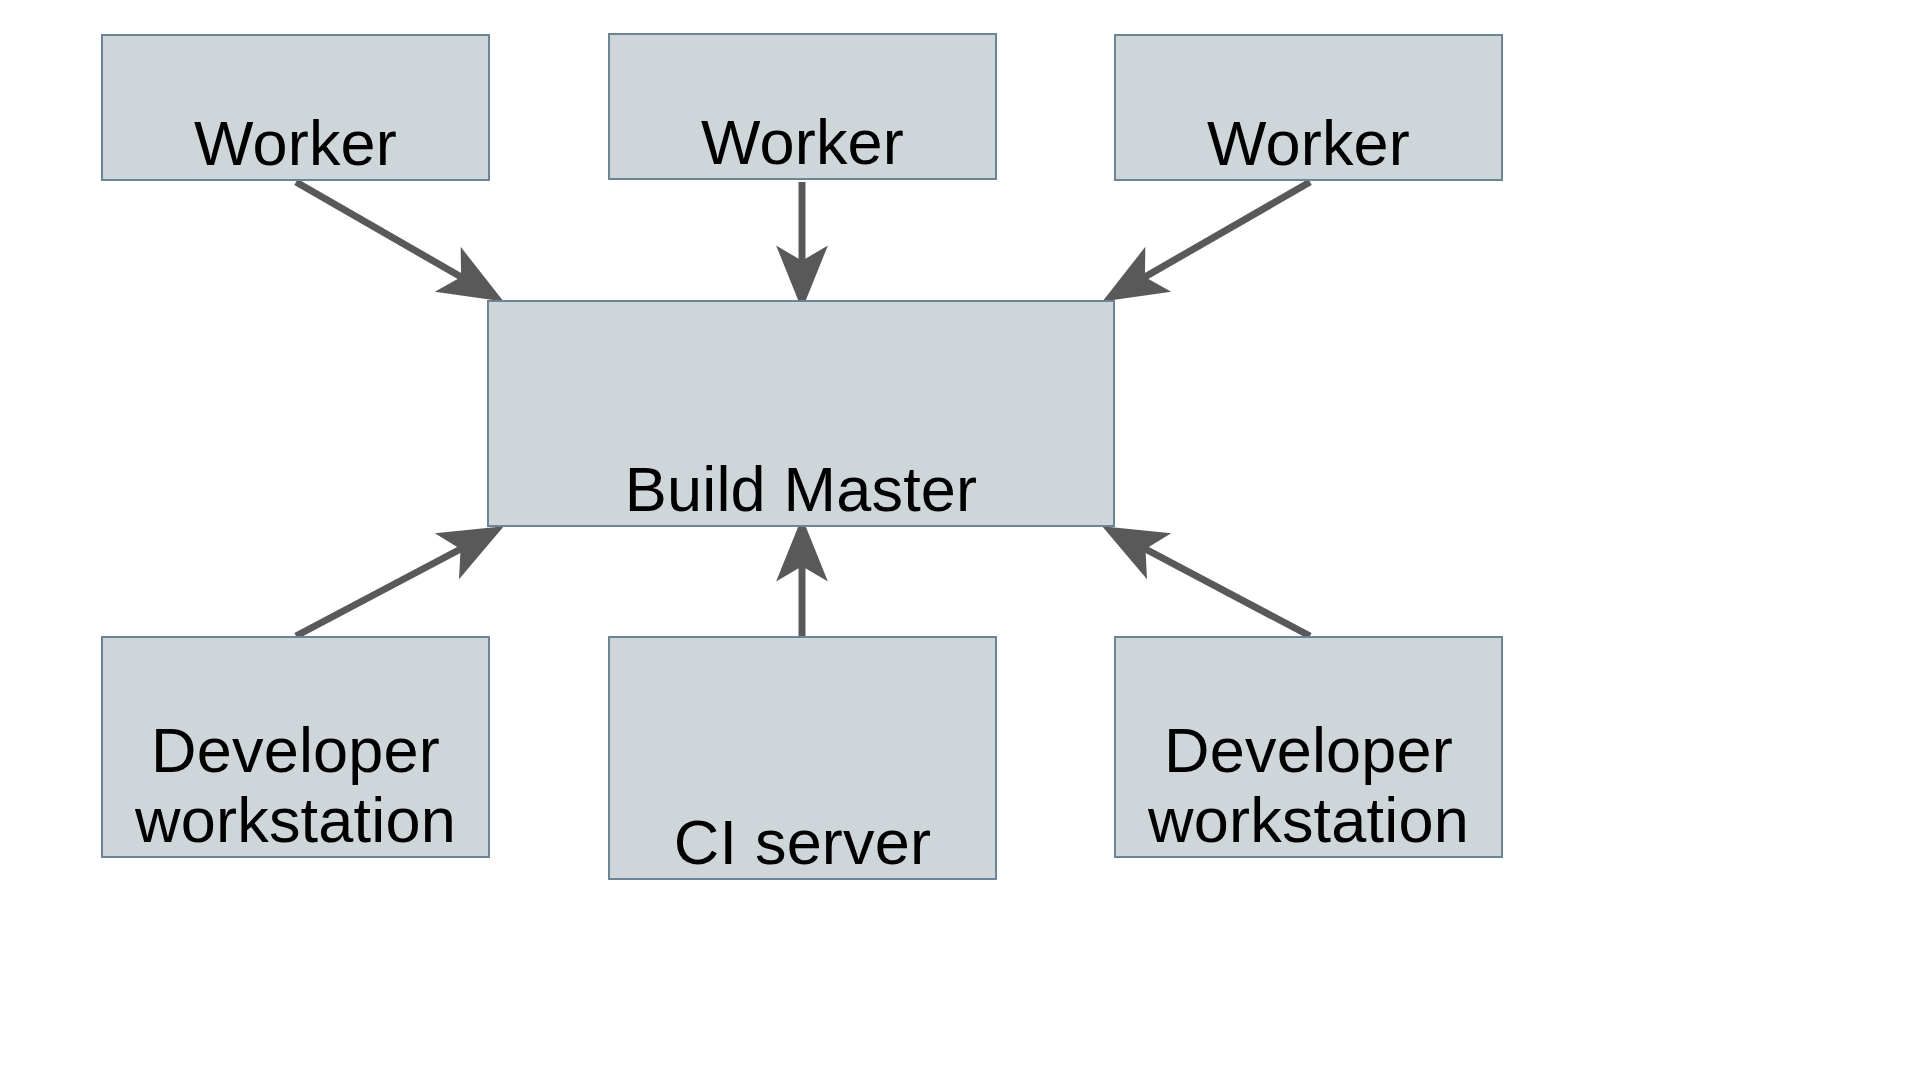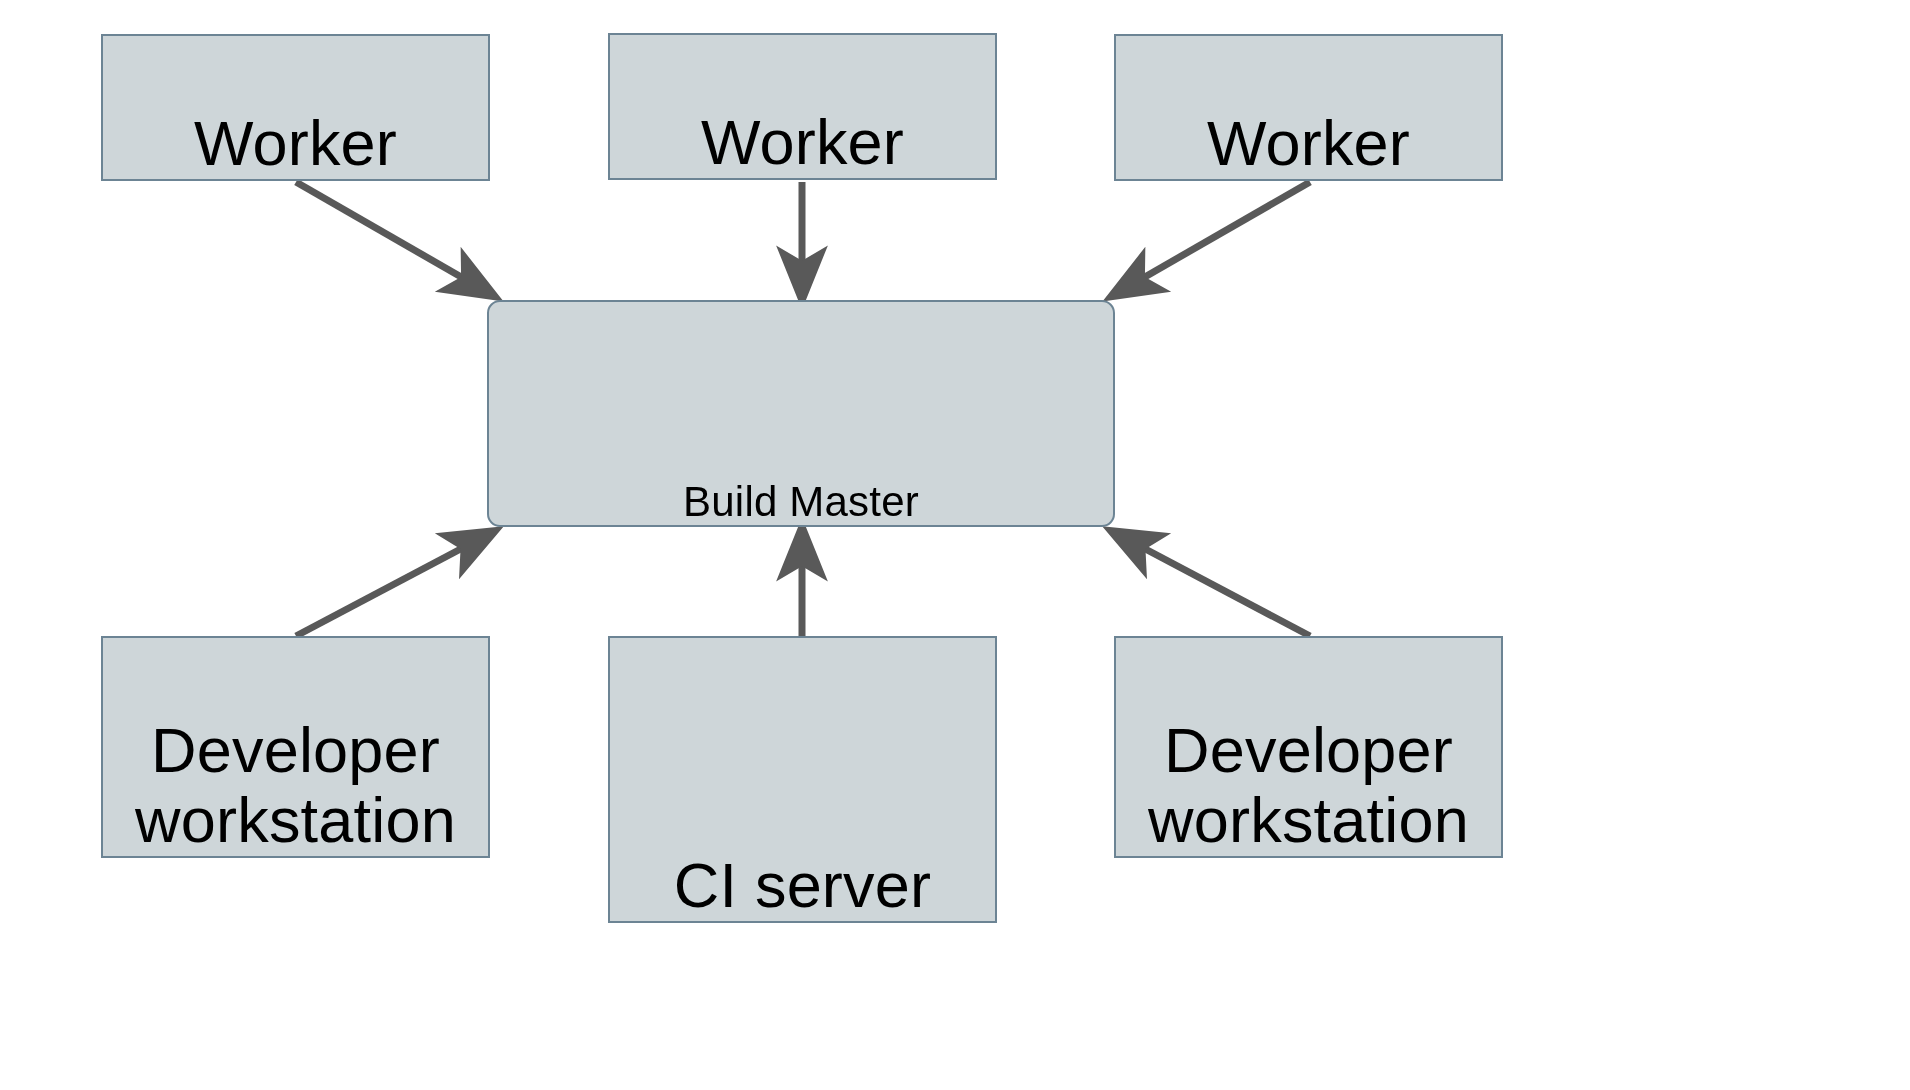--- a/index.html
+++ b/index.html
@@ -38,23 +38,23 @@
     white-space: pre-line;
     letter-spacing: 0.2px;
   }
   .node-label {
     display: block;
     white-space: pre-line;
   }
   .n-worker-left   { left: 101px; top: 34px;  width: 389px;  height: 147px; font-size: 63px; }
   .n-worker-mid    { left: 608px; top: 33px;  width: 389px;  height: 147px; font-size: 63px; }
   .n-worker-right  { left: 1114px;top: 34px;  width: 389px;  height: 147px; font-size: 63px; }
-  .n-build-master  { left: 487px; top: 300px; width: 628px;  height: 227px; font-size: 42px; border-radius: 13px; }
+  .n-build-master  { left: 487px; top: 300px; width: 628px;  height: 227px; font-size: 63px; }
   .n-dev-left      { left: 101px; top: 636px; width: 389px;  height: 222px; font-size: 63px; }
-  .n-ci-server     { left: 608px; top: 636px; width: 389px;  height: 287px; font-size: 63px; }
+  .n-ci-server     { left: 608px; top: 636px; width: 389px;  height: 244px; font-size: 63px; }
   .n-dev-right     { left: 1114px;top: 636px; width: 389px;  height: 222px; font-size: 63px; }
 </style>
 </head>
 <body>
 
 <div id="canvas">
 
   <svg id="edge-layer" viewBox="0 0 1910 1090" width="1910" height="1090" xmlns="http://www.w3.org/2000/svg">
     <defs>
       <marker id="arrowhead" markerWidth="10" markerHeight="10" refX="7.2" refY="4" orient="auto" markerUnits="strokeWidth">

